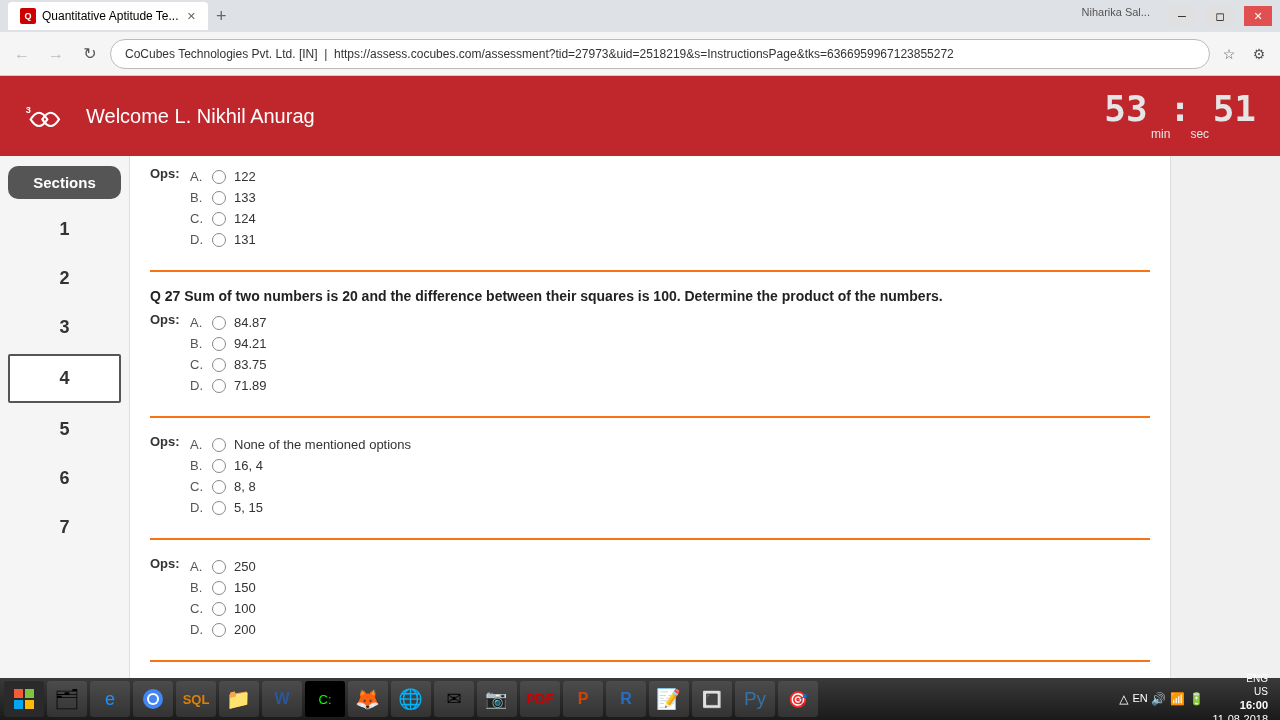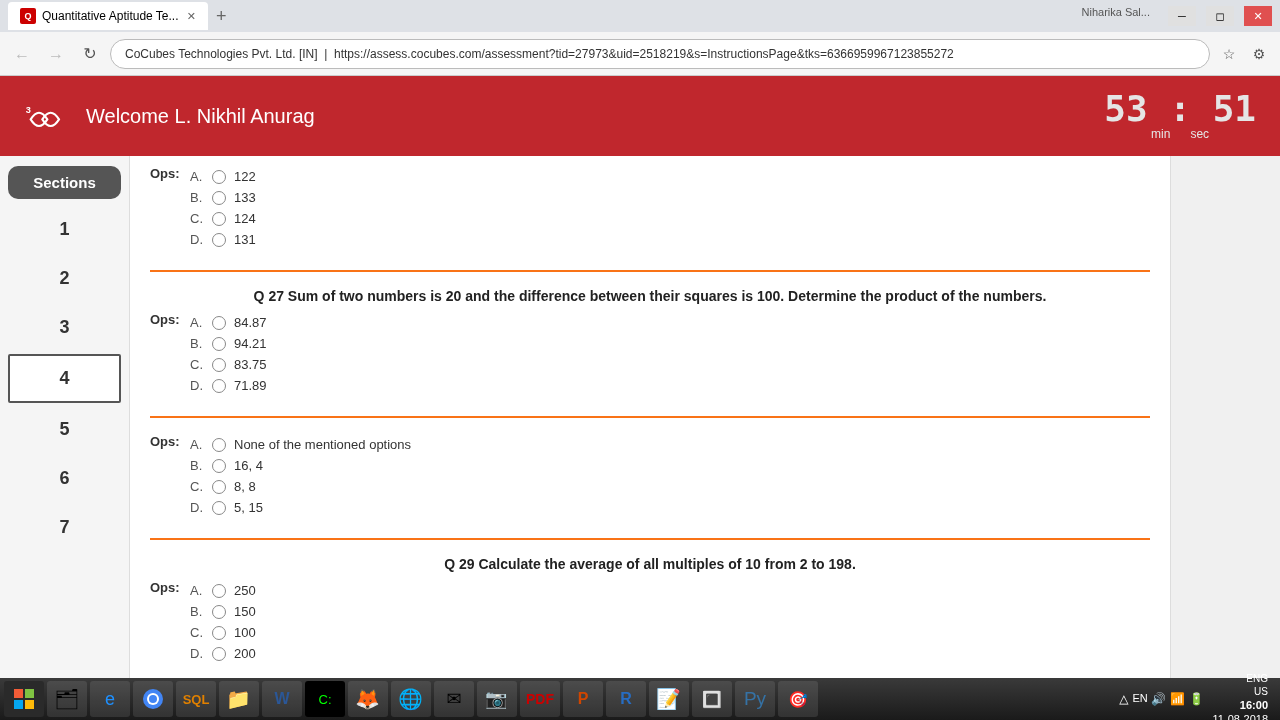--- a/index.html
+++ b/index.html
@@ -216,21 +216,20 @@
 
     .question-block {
       padding: 16px 0;
       border-bottom: 2px solid #f97316;
     }
     .question-header {
       font-weight: bold;
       margin-bottom: 8px;
       font-size: 14px;
       color: #222;
-      text-align: center;
     }
     .question-header span.q-num {
       font-weight: bold;
     }
     .ops-row {
       display: flex;
       align-items: flex-start;
       margin-bottom: 4px;
       font-size: 13px;
     }
@@ -480,24 +479,20 @@
             <div class="option-row">
               <span class="option-letter">D.</span>
               <span class="radio-circle"></span>
               <span class="option-text">5, 15</span>
             </div>
           </div>
         </div>
       </div>
 
       <div class="question-block">
-        <div class="question-header">
-          <span class="q-num">Q 29</span>
-          <span> Calculate the average of all multiples of 10 from 2 to 198.</span>
-        </div>
         <div class="ops-row">
           <span class="ops-label">Ops:</span>
           <div class="options-list">
             <div class="option-row">
               <span class="option-letter">A.</span>
               <span class="radio-circle"></span>
               <span class="option-text">250</span>
             </div>
             <div class="option-row">
               <span class="option-letter">B.</span>

